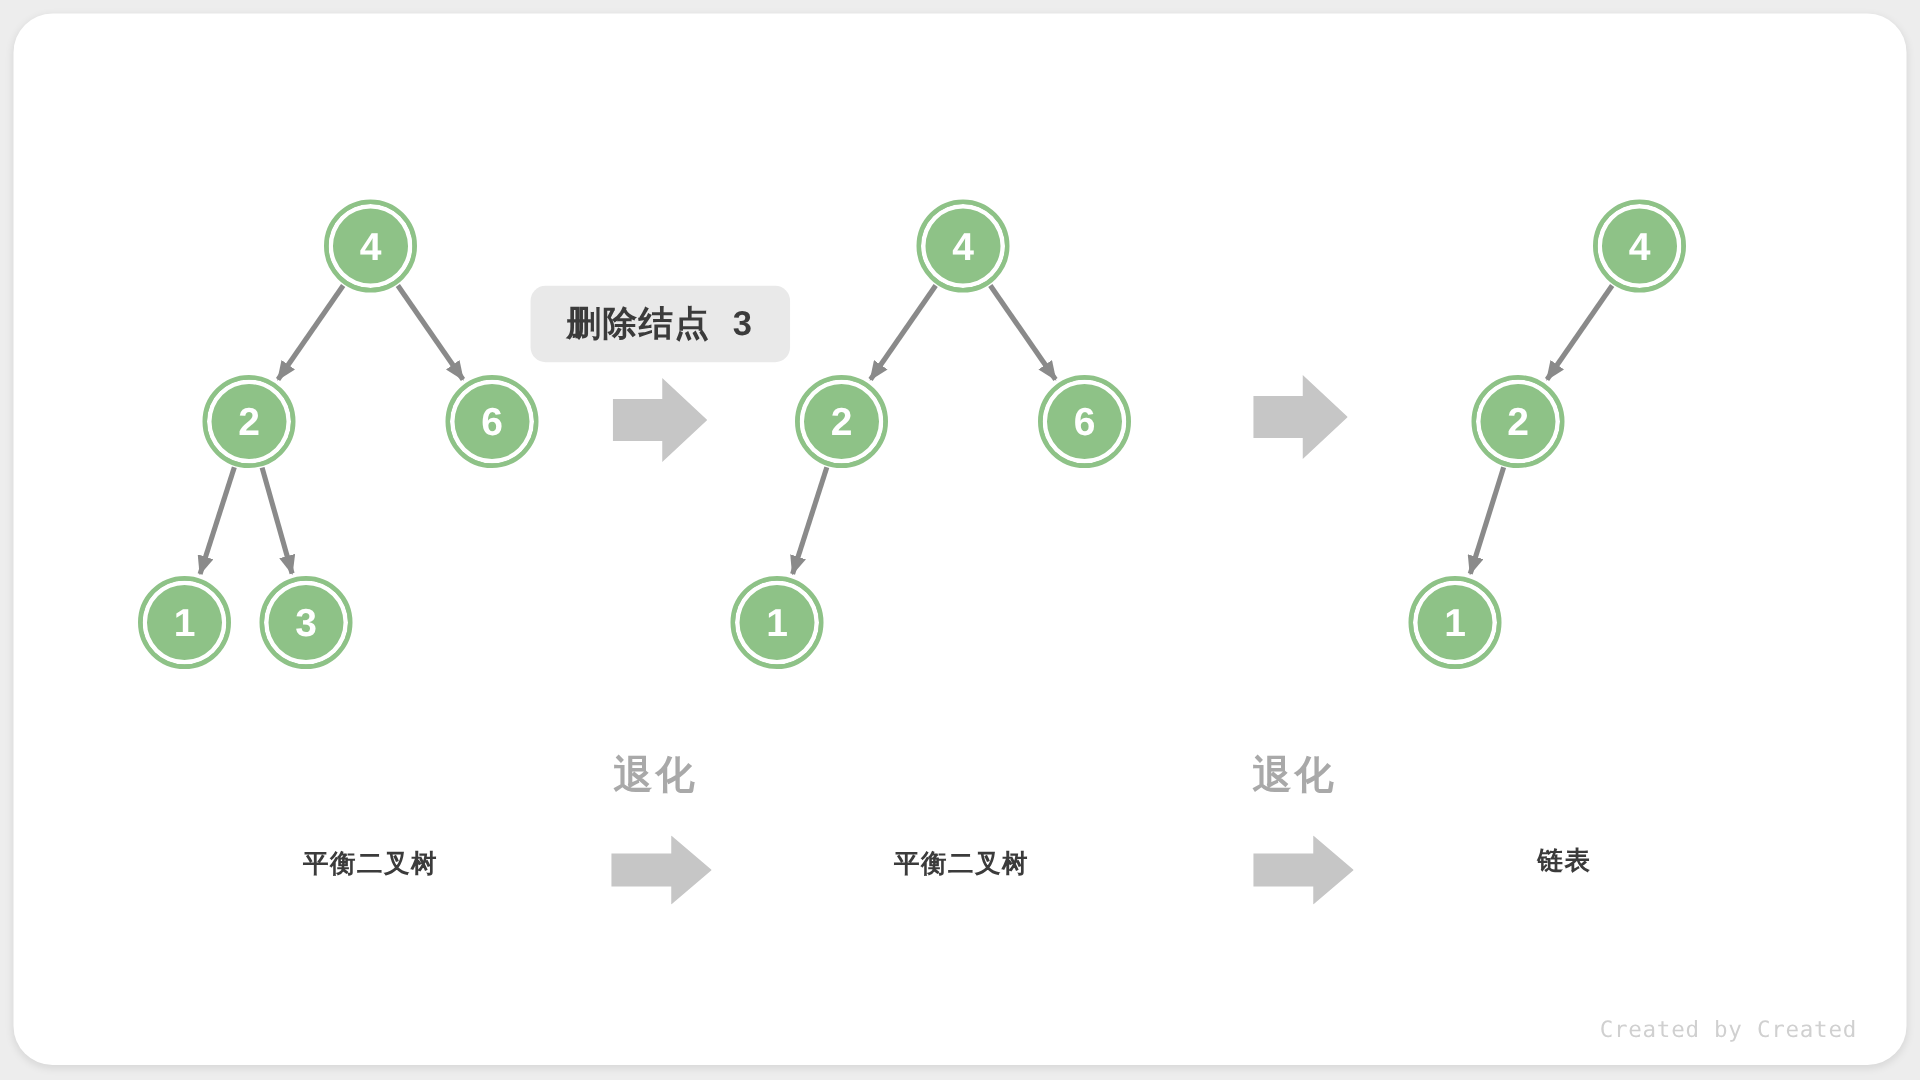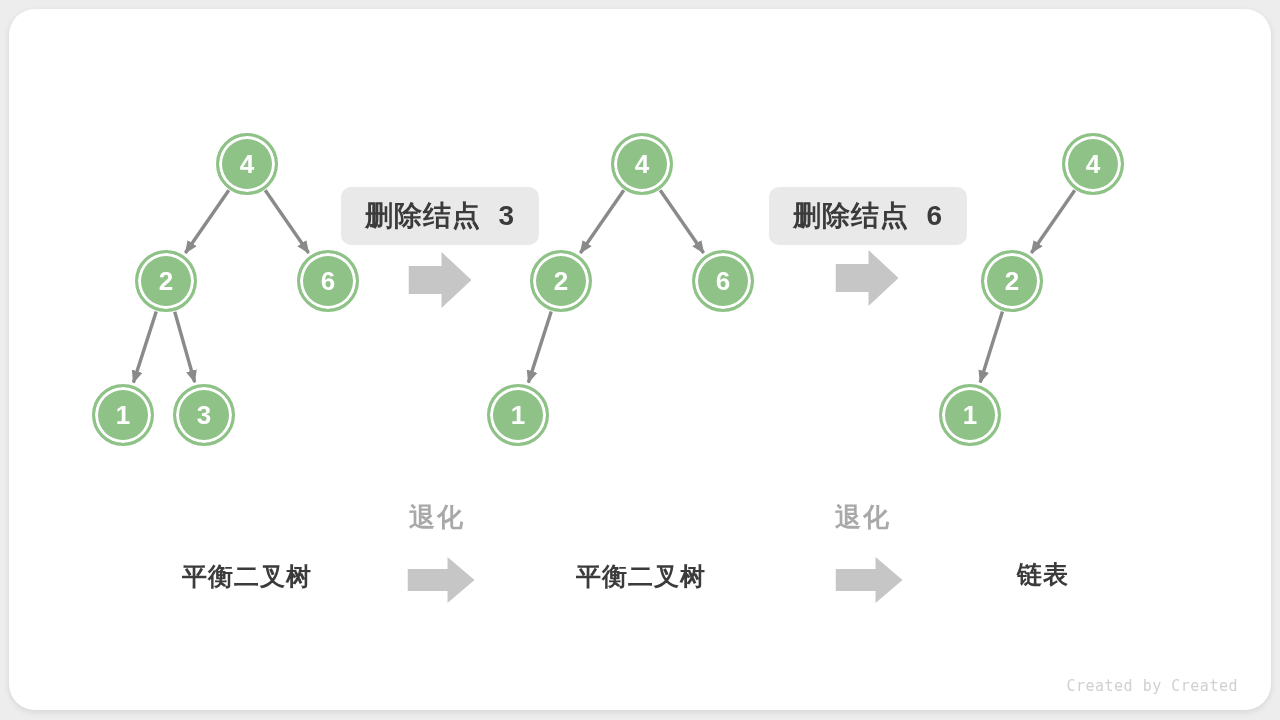--- a/index.html
+++ b/index.html
@@ -53,21 +53,21 @@
     display: flex;
     align-items: center;
     justify-content: center;
     transform: translate(-50%, -50%);
   }
   .badge {
     position: absolute;
     transform: translate(-50%, -50%);
     background: var(--badge-bg, #e9e9e9);
     color: var(--badge-text, #3b3b3b);
-    font-size: 28px;
+    font-size: 23px;
     font-weight: bold;
     letter-spacing: 1px;
     padding: 10px 24px;
     border-radius: 10px;
     white-space: pre;
   }
   #badge-1 { left: 440px; top: 216px; }
   #badge-2 { left: 868px; top: 216px; }
   .block-arrow {
     position: absolute;
@@ -85,21 +85,21 @@
     font-size: 26px;
     font-weight: bold;
     letter-spacing: 2px;
   }
   #degrade-1 { left: 437px; top: 517px; }
   #degrade-2 { left: 863px; top: 517px; }
   .bottom-label {
     position: absolute;
     transform: translate(-50%, -50%);
     color: var(--label-text, #3b3b3b);
-    font-size: 25px;
+    font-size: 17px;
     font-weight: bold;
     letter-spacing: 1px;
     white-space: nowrap;
   }
   #tree-label-1 { left: 247px; top: 576px; }
   #tree-label-2 { left: 641px; top: 576px; }
   #tree-label-3 { left: 1043px; top: 574px; }
   .watermark {
     position: absolute;
     right: 42px;
@@ -142,21 +142,20 @@
       <div class="node" style="left: 642px; top: 164px;">4</div>
       <div class="node" style="left: 561px; top: 281px;">2</div>
       <div class="node" style="left: 723px; top: 281px;">6</div>
       <div class="node" style="left: 518px; top: 415px;">1</div>
       <div class="node" style="left: 1093px; top: 164px;">4</div>
       <div class="node" style="left: 1012px; top: 281px;">2</div>
       <div class="node" style="left: 970px; top: 415px;">1</div>
     </div>
 
   <div class="badge" id="badge-1">删除结点  3</div>
-  <div class="badge" id="badge-2">删除结点  6</div>
 
   <svg class="block-arrow" id="top-arrow-1" width="63" height="56" viewBox="0 0 63 56" xmlns="http://www.w3.org/2000/svg">
     <polygon points="0,14 33,14 33,0 63,28 33,56 33,42 0,42" fill="currentColor"></polygon>
   </svg>
   <svg class="block-arrow" id="top-arrow-2" width="63" height="56" viewBox="0 0 63 56" xmlns="http://www.w3.org/2000/svg">
     <polygon points="0,14 33,14 33,0 63,28 33,56 33,42 0,42" fill="currentColor"></polygon>
   </svg>
 
   <div class="degrade-label" id="degrade-1">退化</div>
   <div class="degrade-label" id="degrade-2">退化</div>

